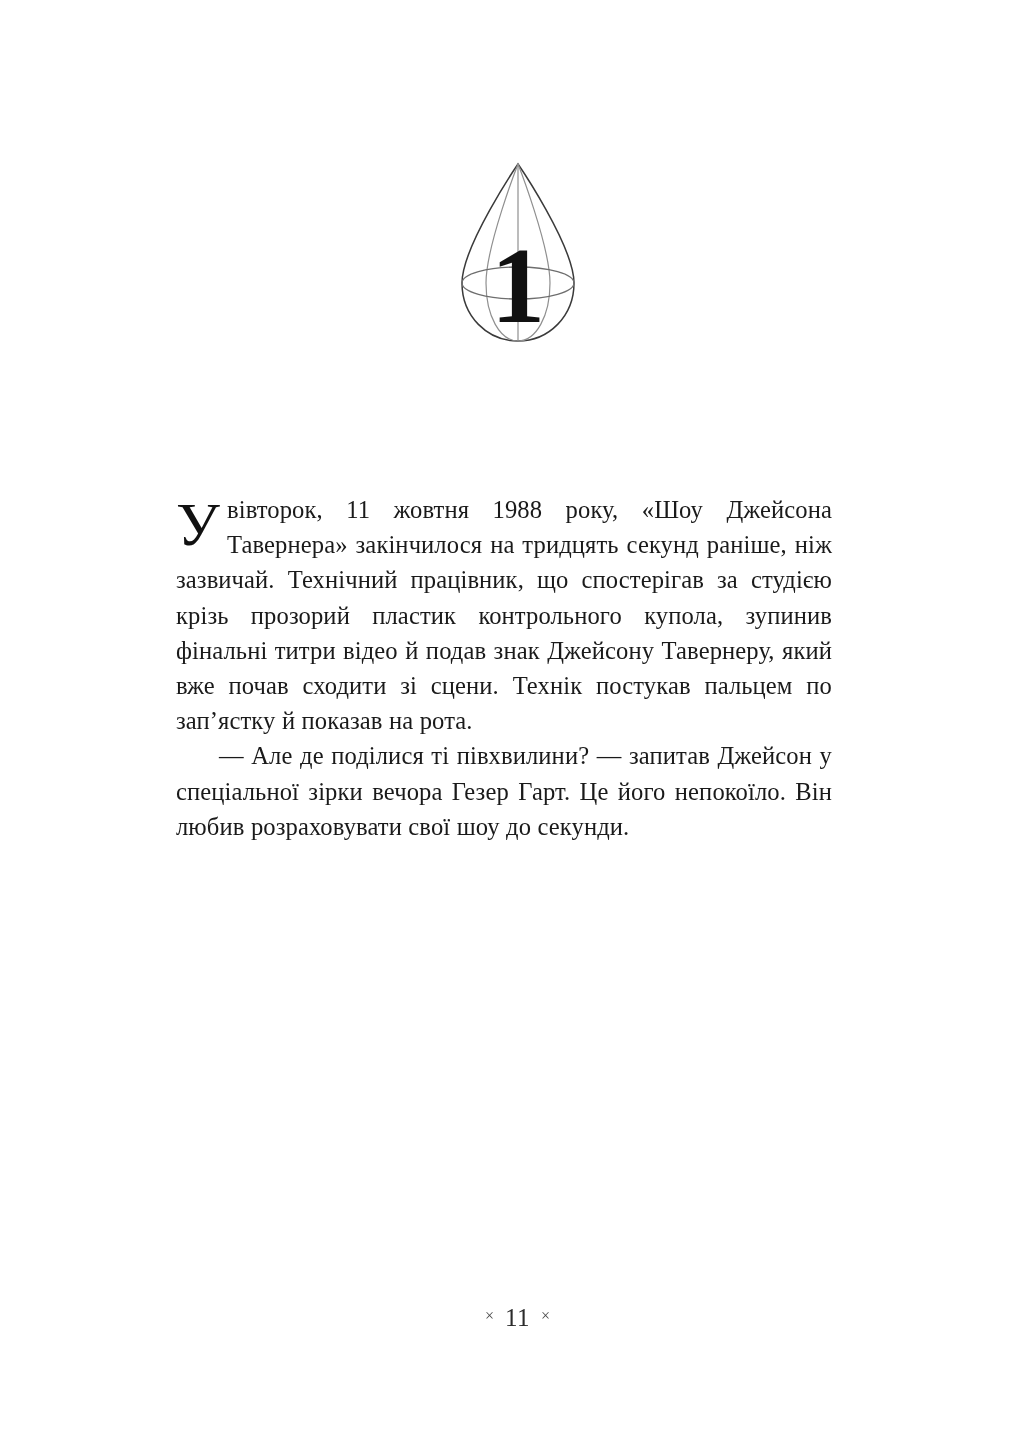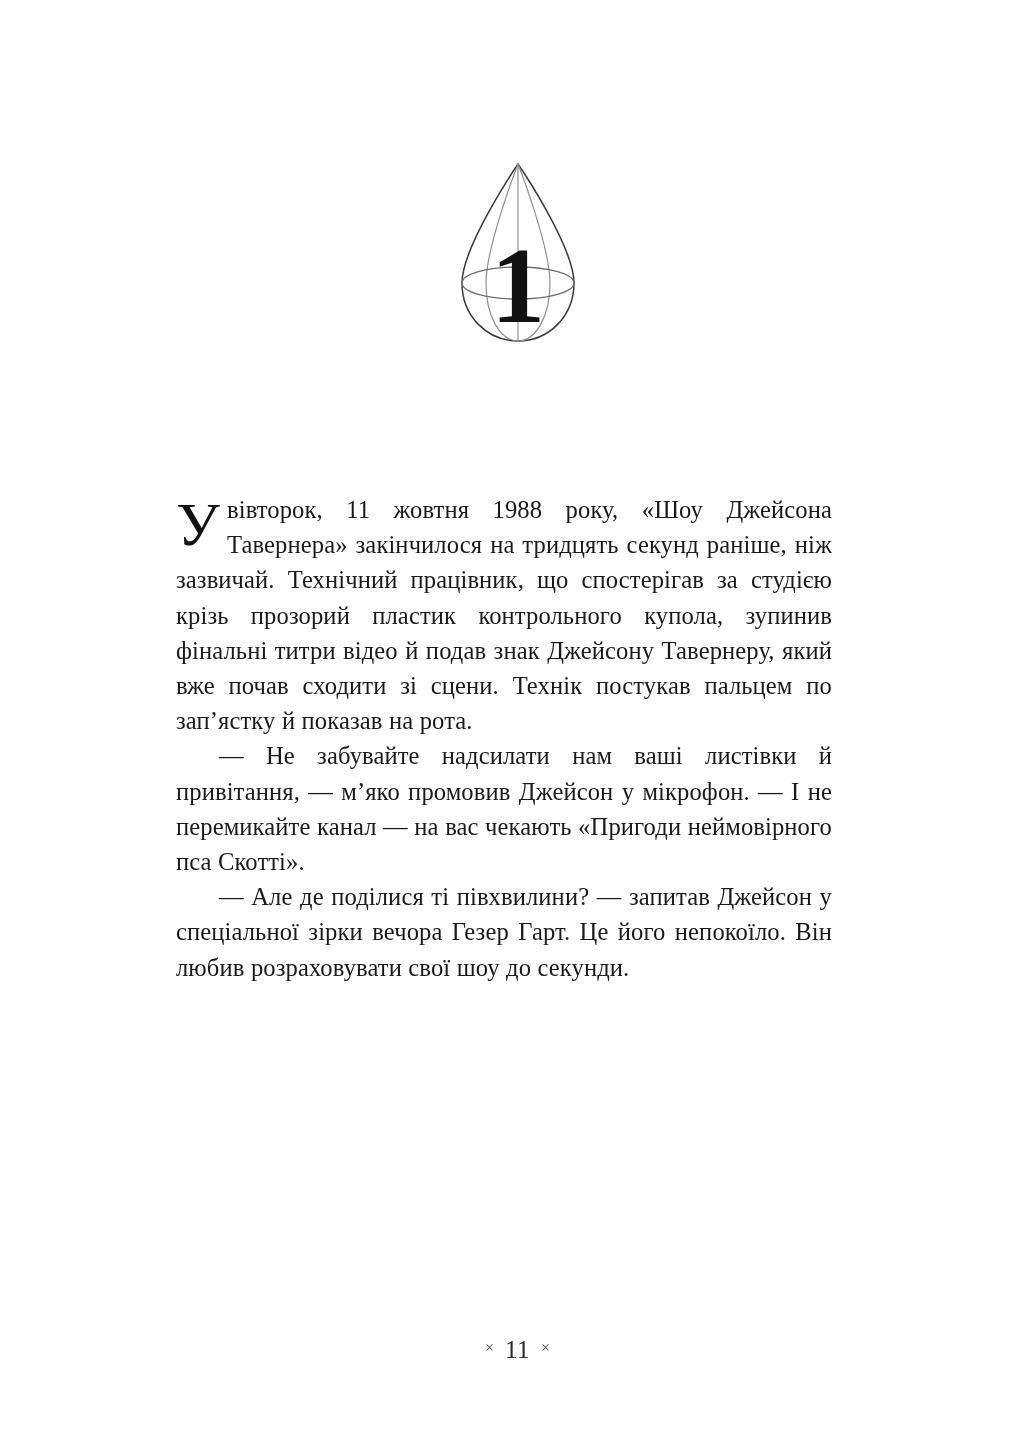--- a/index.html
+++ b/index.html
@@ -78,21 +78,21 @@
     line-height: 0.84;
     font-weight: 400;
     margin: 6px 7px 0 0;
     color: #111111;
   }
 
   
   .folio {
     position: absolute;
     left: 0;
-    top: 1336px;
+    top: 1304px;
     width: 1035px;
     text-align: center;
     white-space: nowrap;
   }
 
   .folio-mark {
     font-size: 16px;
     color: #4a4a4a;
     vertical-align: middle;
     position: relative;
@@ -140,23 +140,20 @@
       <text class="chapter-number-text" x="90" y="172" text-anchor="middle">1</text>
     </svg>
   </div>
 
   <div class="text-block">
 
     <p class="body-par dropcap-par">
       <span class="dropcap">У</span><span>вівторок, 11 жовтня 1988 року, «Шоу Джейсона Тавернера» закінчилося на тридцять секунд раніше, ніж зазвичай. Технічний працівник, що спостерігав за студією крізь прозорий пластик контрольного купола, зупинив фінальні титри відео й подав знак Джейсону Тавернеру, який вже почав сходити зі сцени. Технік постукав пальцем по зап’ястку й показав на рота.</span>
     </p>
 
-    <p class="body-par indent">
-      <span>— Не забувайте надсилати нам ваші листівки й привітання, — м’яко промовив Джейсон у мікрофон. — І не перемикайте канал — на вас чекають «Пригоди неймовірного пса Скотті».</span>
-    </p>
 
 
     <p class="body-par indent">
       <span>— Але де поділися ті півхвилини? — запитав Джейсон у спеціальної зірки вечора Гезер Гарт. Це його непокоїло. Він любив розраховувати свої шоу до секунди.</span>
     </p>
 
 
   </div>
 
   <div class="folio">

